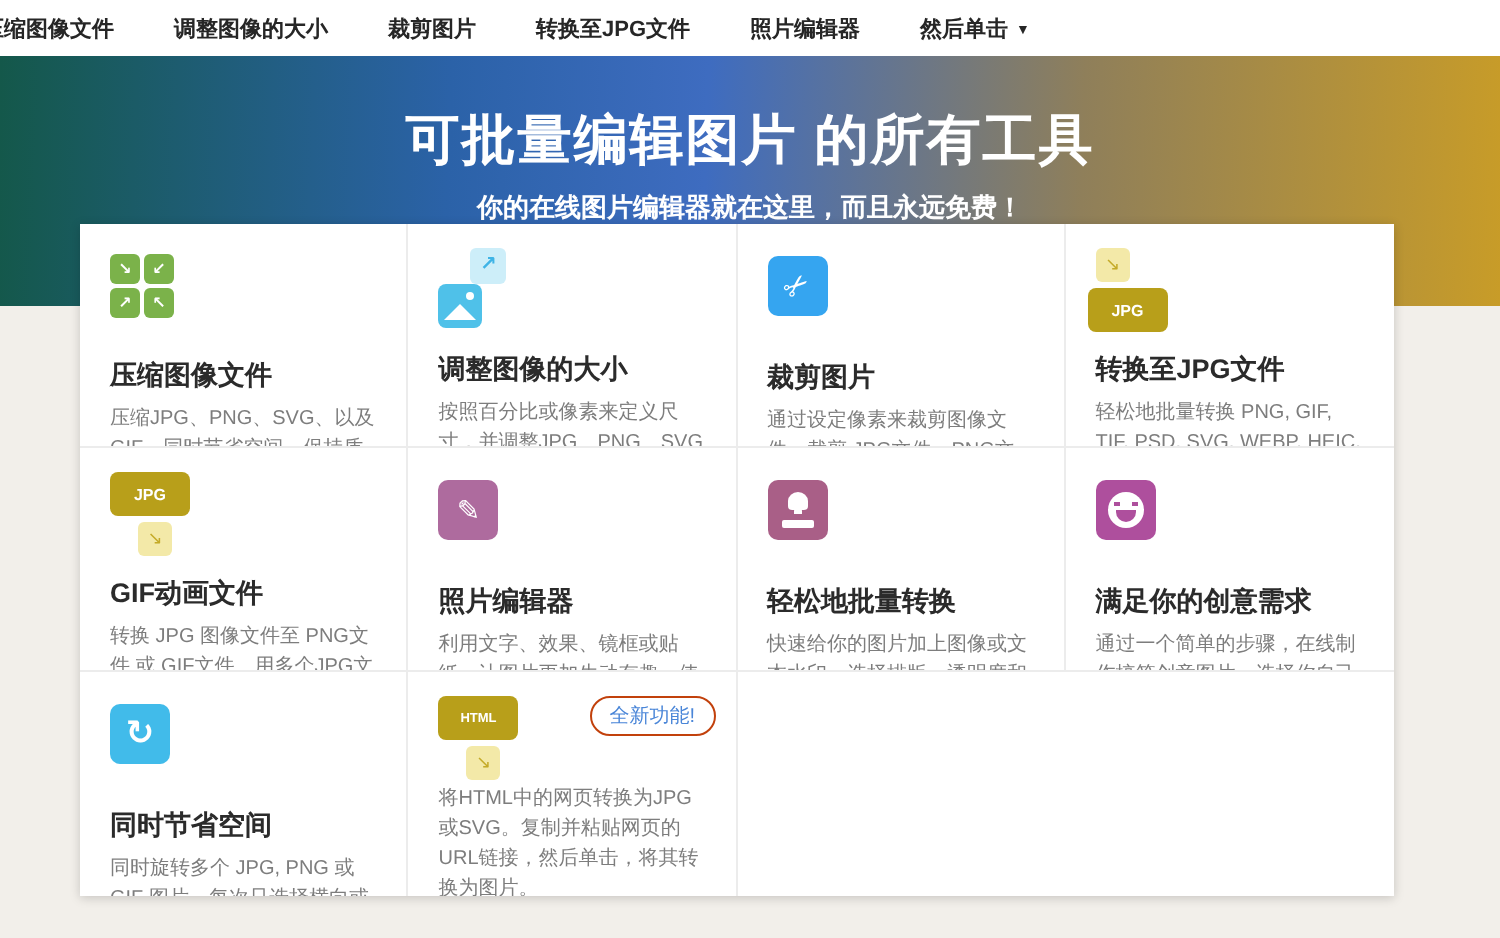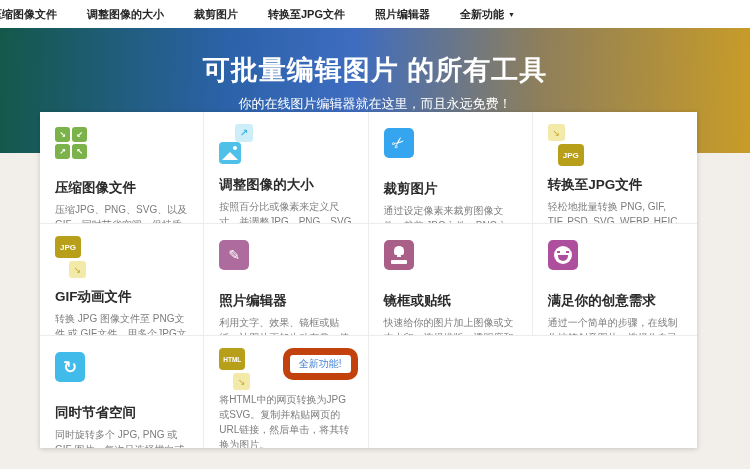--- a/index.html
+++ b/index.html
@@ -10,36 +10,36 @@
     display:flex;align-items:center;gap:30px;white-space:nowrap;z-index:3}
   .nav-item{font-size:11px;font-weight:700;color:#262626;cursor:pointer}
   .nav-item.clipped{margin-left:-9px}
   .caret{font-size:7px;margin-left:4px;color:#262626;vertical-align:1px}
 
   
   .hero{position:absolute;top:28px;left:0;width:750px;height:125px;
     background:linear-gradient(92deg,#14584a 0%,#2b62a8 30%,#3e6cc0 47%,#8f7f5a 72%,#c89c28 100%);
     text-align:center;color:#fff;z-index:1}
   .hero h1{margin:0;padding-top:24px;font-size:27px;font-weight:700;letter-spacing:1px}
-  .hero p{margin:7px 0 0;font-size:13px;font-weight:400}
+  .hero p{margin:7px 0 0;font-size:13px;font-weight:700}
 
   
   .panel{position:absolute;left:40px;top:112px;width:657px;height:336px;background:#fff;
     box-shadow:0 1px 5px rgba(0,0,0,.18);z-index:2}
   .grid{display:grid;grid-template-columns:repeat(4,1fr);grid-template-rows:repeat(3,1fr);
     width:100%;height:100%}
   .cell{position:relative;padding:12px 15px 0 15px;border-right:1px solid #ececec;
     border-bottom:1px solid #ececec;overflow:hidden;cursor:pointer;box-sizing:border-box}
   .cell:nth-child(4n){border-right:0}
   .cell:nth-child(n+9){border-bottom:0}
   .cell.blank{border:0;cursor:default}
   .card-title{margin:8px 0 5px;font-size:13.5px;font-weight:700;color:#2b2b2b}
   .card-desc{margin:0;font-size:10px;line-height:1.5;color:#7d7d7d}
   .badge{position:absolute;top:12px;right:10px;font-size:10px;color:#4a86d8;
-    border:7px solid #c2410c;border-radius:10px;padding:2px 9px;background:#fff}
+    border:1px solid #c2410c;border-radius:10px;padding:2px 9px;background:#fff}
 
   
   .icon-wrap{height:44px}
   .sq-icon{width:30px;height:30px;border-radius:5px;color:#fff;display:flex;
     align-items:center;justify-content:center;margin-top:4px}
   .ic-compress{display:grid;grid-template-columns:15px 15px;grid-template-rows:15px 15px;
     gap:2px;margin-top:3px;width:32px}
   .ic-compress .sq{background:#7bb24a;border-radius:3px;color:#fff;font-size:8px;
     display:flex;align-items:center;justify-content:center;font-weight:700}
   .ic-resize,.ic-duo{position:relative;width:42px;height:42px}
@@ -61,37 +61,37 @@
   .ic-stamp::after{content:"";position:absolute;bottom:6px;left:7px;width:16px;height:4px;
     background:#fff;border-radius:1px}
   .ic-meme{background:#ae4f9d;position:relative}
   .face{width:18px;height:18px;background:#fff;border-radius:50%;position:relative}
   .face::before{content:"";position:absolute;top:5px;left:3px;width:3px;height:2px;
     background:#ae4f9d;box-shadow:9px 0 0 #ae4f9d}
   .face::after{content:"";position:absolute;bottom:3px;left:4px;width:10px;height:6px;
     background:#ae4f9d;border-radius:0 0 5px 5px}
   .duo-back{position:absolute;width:17px;height:17px;background:#f3e9a8;border-radius:3px;
     color:#c4aa28;font-size:9px;display:flex;align-items:center;justify-content:center}
-  .duo-front{position:absolute;width:26px;height:22px;background:#b89f1a;border-radius:4px;
+  .duo-front{position:absolute;width:40px;height:22px;background:#b89f1a;border-radius:4px;
     color:#fff;font-weight:700;display:flex;align-items:center;justify-content:center}
   .ic-duo.to .duo-back{top:0;left:0}
   .ic-duo.to .duo-front{bottom:0;right:6px}
   .ic-duo.from .duo-front{top:0;left:0}
   .ic-duo.from .duo-back{bottom:0;left:14px}
 </style>
 </head>
 <body>
 
 <nav class="nav" id="nav">
     <div class="nav-item clipped"><span>压缩图像文件</span></div>
     <div class="nav-item"><span>调整图像的大小</span></div>
     <div class="nav-item"><span>裁剪图片</span></div>
     <div class="nav-item"><span>转换至JPG文件</span></div>
     <div class="nav-item"><span>照片编辑器</span></div>
-    <div class="nav-item"><span>全新功能</span><span class="caret">▼</span></div>
+    <div class="nav-item"><span>然后单击</span><span class="caret">▼</span></div>
   </nav>
 
 <header class="hero">
   <h1>可批量编辑图片 的所有工具</h1>
   <p>你的在线图片编辑器就在这里，而且永远免费！</p>
 </header>
 
 <main class="panel">
   <div class="grid" id="grid">
       <div class="cell">
@@ -149,21 +149,21 @@
         <div class="icon-wrap">
           <div class="sq-icon ic-editor">✎</div>
         </div>
         <h3 class="card-title">照片编辑器</h3>
         <p class="card-desc">利用文字、效果、镜框或贴纸，让图片更加生动有趣。使用简便的编辑工具，满足你的创意需求。</p>
       </div>
       <div class="cell">
         <div class="icon-wrap">
           <div class="sq-icon ic-stamp"></div>
         </div>
-        <h3 class="card-title">镜框或贴纸</h3>
+        <h3 class="card-title">轻松地批量转换</h3>
         <p class="card-desc">快速给你的图片加上图像或文本水印。选择排版、透明度和位置。</p>
       </div>
       <div class="cell">
         <div class="icon-wrap">
           <div class="sq-icon ic-meme">
             <span class="face"></span>
           </div>
         </div>
         <h3 class="card-title">满足你的创意需求</h3>
         <p class="card-desc">通过一个简单的步骤，在线制作搞笑创意图片。选择你自己的模板，或者从最流行的模板中选择。</p>

